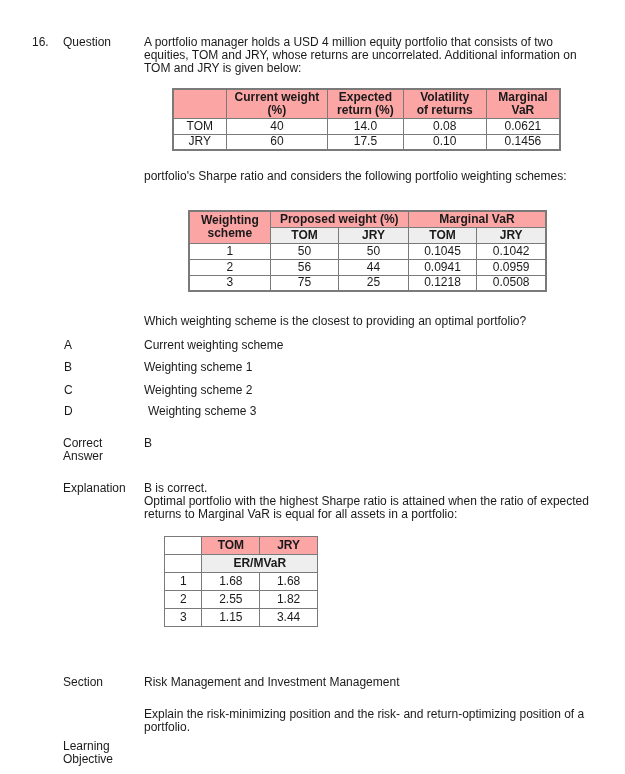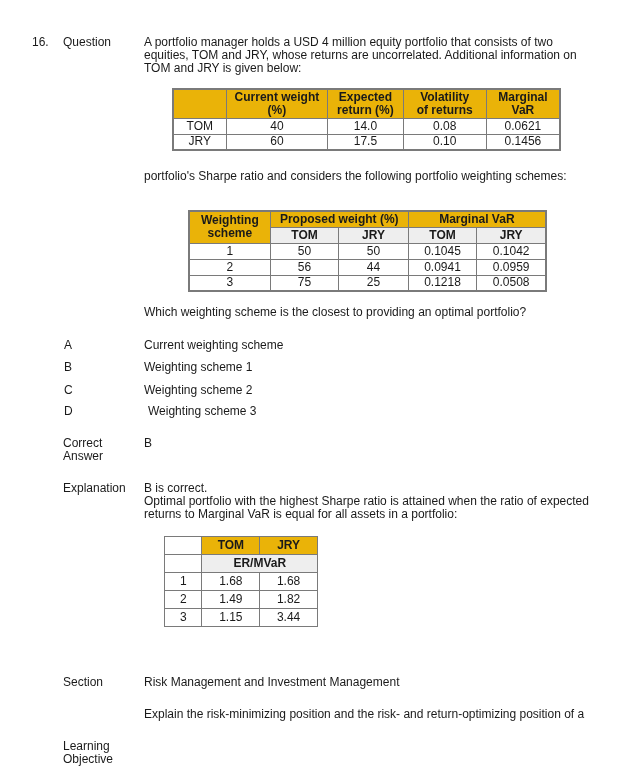--- a/index.html
+++ b/index.html
@@ -6,21 +6,21 @@
   body {
     width: 625px; height: 774px; position: relative; overflow: hidden;
     font-family: "Liberation Sans", sans-serif; font-size: 12px; color: #1a1a1a;
   }
   .abs { position: absolute; }
   .line { line-height: 13px; white-space: nowrap; }
   .para { line-height: 13px; }
   table { border-collapse: collapse; font-family: "Liberation Sans", sans-serif; font-size: 12px; }
   td, th { border: 1px solid #7a7a7a; text-align: center; padding: 0; line-height: 13px; }
   th { font-weight: bold; }
-  .hdr { background: #eab308; }
+  .hdr { background: #fca5a5; }
   .sub { background: #eeeeee; }
   .white { background: #ffffff; }
   .outer { border: 2px solid #7a7a7a; }
 </style>
 </head>
 <body>
 
 <div class="abs line" style="left:32px; top:36px;">16.</div>
 <div class="abs line" style="left:63px; top:36px;">Question</div>
 
@@ -105,21 +105,21 @@
   <tr style="height:16px;">
     <td>3</td>
     <td>75</td>
     <td>25</td>
     <td>0.1218</td>
     <td>0.0508</td>
   </tr>
 </tbody>
   </table>
 
-<div class="abs line" style="left:144px; top:306px;text-align:right;">Which weighting scheme is the closest to providing an optimal portfolio?</div>
+<div class="abs line" style="left:144px; top:315px;text-align:right;">Which weighting scheme is the closest to providing an optimal portfolio?</div>
 
 <div class="abs line" style="left:64px; top:339px;">A</div>
 <div class="abs line" style="left:144px; top:339px;">Current weighting scheme</div>
 
 <div class="abs line" style="left:64px; top:361px;">B</div>
 <div class="abs line" style="left:144px; top:361px;">Weighting scheme 1</div>
 
 <div class="abs line" style="left:64px; top:384px;">C</div>
 <div class="abs line" style="left:144px; top:384px;">Weighting scheme 2</div>
 
@@ -150,33 +150,34 @@
     <td class="white"></td>
     <th class="sub" colspan="2">ER/MVaR</th>
   </tr>
   <tr style="height:18px;">
     <td>1</td>
     <td>1.68</td>
     <td>1.68</td>
   </tr>
   <tr style="height:18px;">
     <td>2</td>
-    <td>1.49</td>
+    <td>2.55</td>
     <td>1.82</td>
   </tr>
   <tr style="height:18px;">
     <td>3</td>
     <td>1.15</td>
     <td>3.44</td>
   </tr>
 </tbody>
   </table>
 
 <div class="abs line" style="left:63px; top:676px;">Section</div>
 <div class="abs line" style="left:144px; top:676px;">Risk Management and Investment Management</div>
 
 <div class="abs para" style="left:63px; top:708px;margin-top:32px;">
   <div class="line">Learning</div>
   <div class="line">Objective</div>
 </div>
 <div class="abs para" style="left:144px; top:708px; width:470px;">
   <div class="line">Explain the risk-minimizing position and the risk- and return-optimizing position of a</div>
+  <div class="line">portfolio.</div>
 </div>
 
 </body></html>

